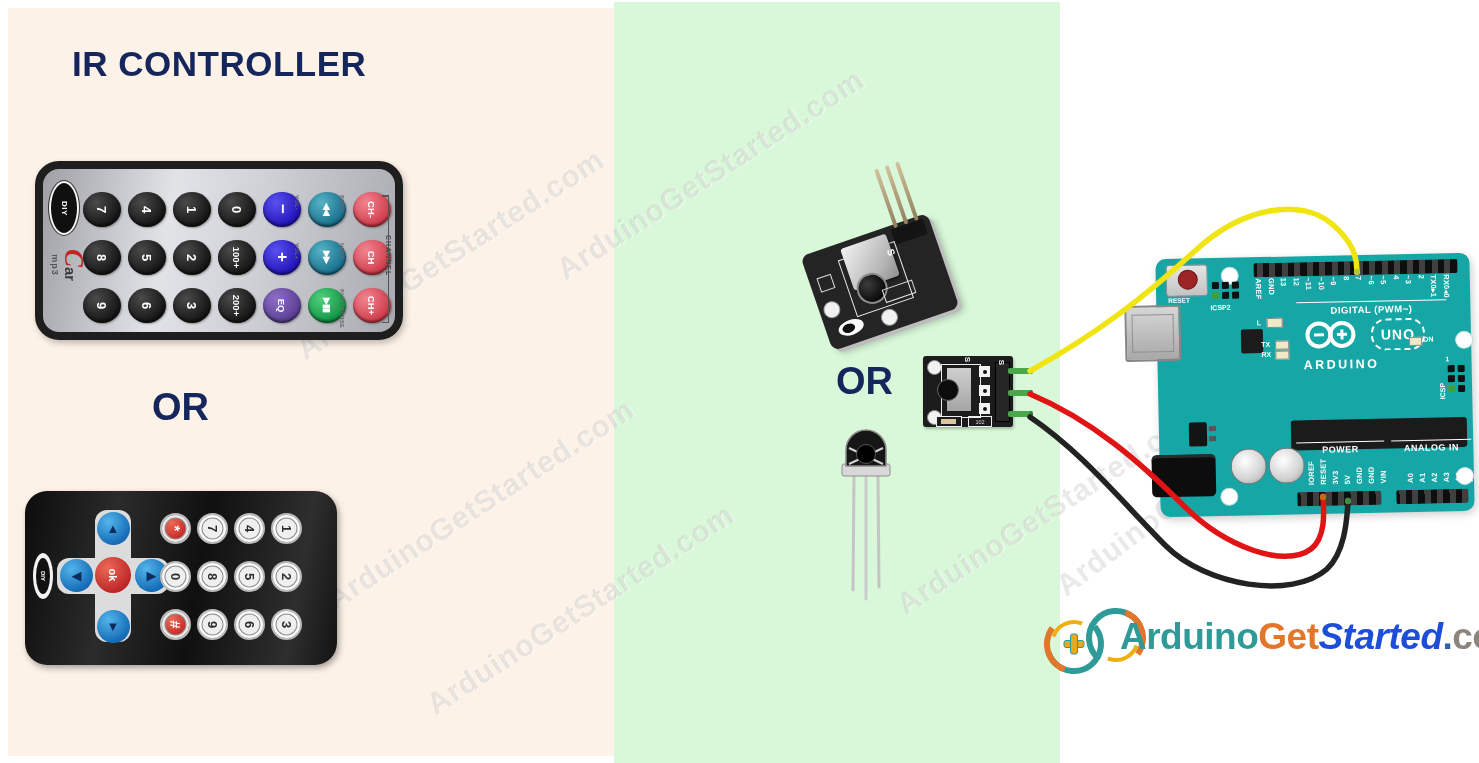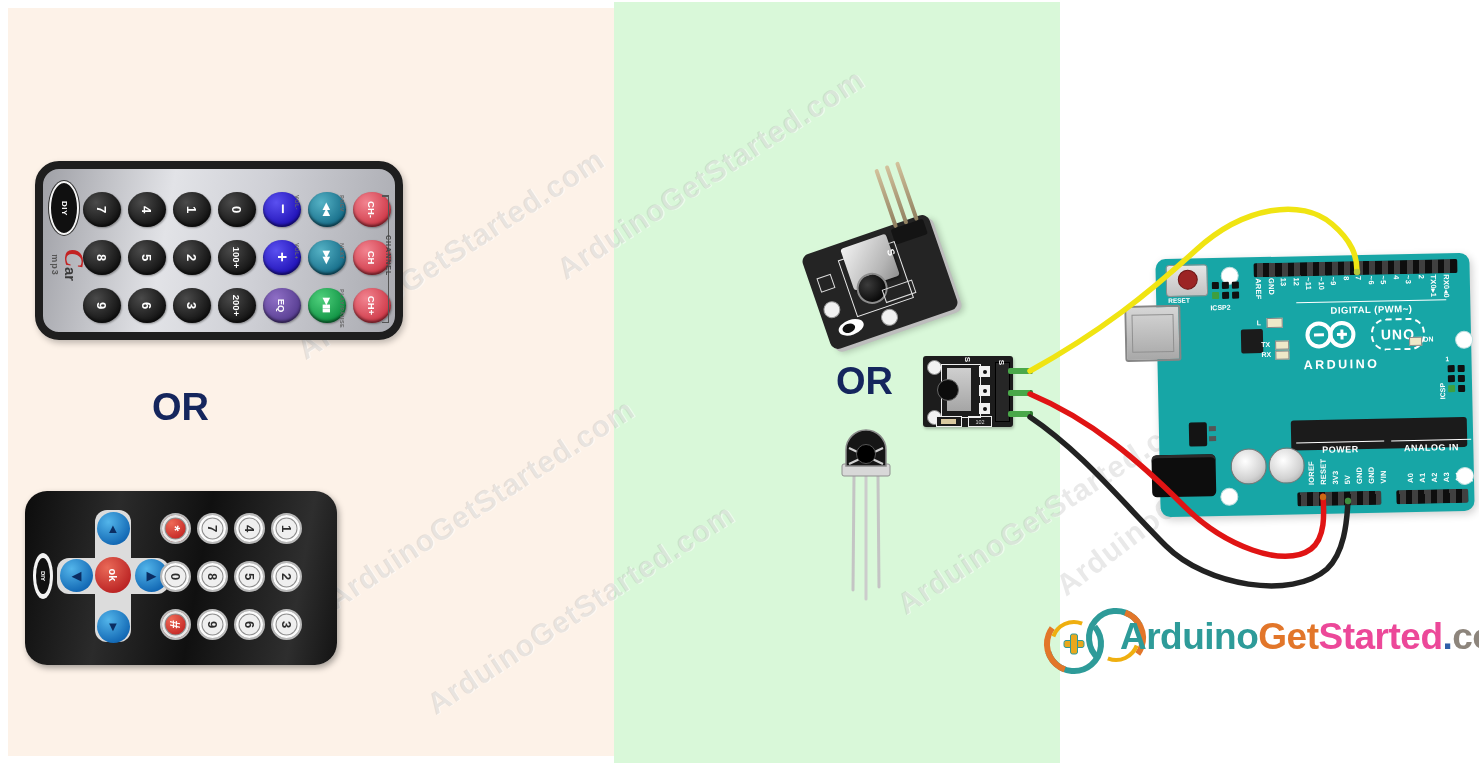--- a/index.html
+++ b/index.html
@@ -181,20 +181,21 @@
   <div class="abs panel-pink"></div>
   <div class="abs panel-green"></div>
 
   <div class="wm" style="left:300px;top:335px;">ArduinoGetStarted.com</div>
   <div class="wm" style="left:330px;top:585px;">ArduinoGetStarted.com</div>
   <div class="wm" style="left:560px;top:255px;">ArduinoGetStarted.com</div>
   <div class="wm" style="left:430px;top:690px;">ArduinoGetStarted.com</div>
   <div class="wm" style="left:900px;top:590px;">ArduinoGetStarted.com</div>
   <div class="wm" style="left:1060px;top:572px;transform:rotate(-37deg);">ArduinoGetStarted.com</div>
 
+  <div class="title" style="left:72px;top:44px;">IR CONTROLLER</div>
   <div class="or" style="left:152px;top:386px;">OR</div>
   <div class="or" style="left:836px;top:360px;">OR</div>
 
   <div class="abs rs">
     <div class="rs-oval">
         <span>DIY</span>
       </div>
     <div class="rs-car">
       <div class="inner">
         <span class="c">C</span><span class="ar">ar</span>
@@ -588,16 +589,16 @@
     <svg width="118" height="100">
       <circle cx="38" cy="52" r="27" fill="none" stroke="#2E9B99" stroke-width="6" stroke-dasharray="95 75" transform="rotate(-40 38 52)"></circle>
       <circle cx="38" cy="52" r="27" fill="none" stroke="#E2762A" stroke-width="6" stroke-dasharray="50 120" transform="rotate(110 38 52)"></circle>
       <circle cx="38" cy="52" r="22" fill="none" stroke="#EFAF10" stroke-width="4" stroke-dasharray="35 105" transform="rotate(200 38 52)"></circle>
       <circle cx="80" cy="46" r="27" fill="none" stroke="#2E9B99" stroke-width="6" stroke-dasharray="95 75" transform="rotate(130 80 46)"></circle>
       <circle cx="80" cy="46" r="27" fill="none" stroke="#E2762A" stroke-width="6" stroke-dasharray="50 120" transform="rotate(-70 80 46)"></circle>
       <circle cx="80" cy="46" r="22" fill="none" stroke="#EFAF10" stroke-width="4" stroke-dasharray="35 105" transform="rotate(20 80 46)"></circle>
       <rect x="28" y="48.5" width="20" height="7" rx="2" fill="#E8A81C" stroke="#2E9B99" stroke-width="1"></rect>
       <rect x="34.5" y="42" width="7" height="20" rx="2" fill="#E8A81C" stroke="#2E9B99" stroke-width="1"></rect>
     </svg>
-    <div class="ags-text"><span class="lg" style="color: rgb(46, 155, 153);">Arduino</span><span class="lg" style="color: rgb(226, 118, 42);">Get</span><span class="lg" style="color: #ec4899;">Started</span><span class="lg" style="color: rgb(47, 95, 168);">.</span><span class="lg" style="color: rgb(141, 133, 124);">com</span></div>
+    <div class="ags-text"><span class="lg" style="color: rgb(46, 155, 153);">Arduino</span><span class="lg" style="color: rgb(226, 118, 42);">Get</span><span class="lg" style="color: #1d4ed8; font-style: italic;">Started</span><span class="lg" style="color: rgb(47, 95, 168);">.</span><span class="lg" style="color: rgb(141, 133, 124);">com</span></div>
   </div>
 
 </div>
 
 </body></html>

